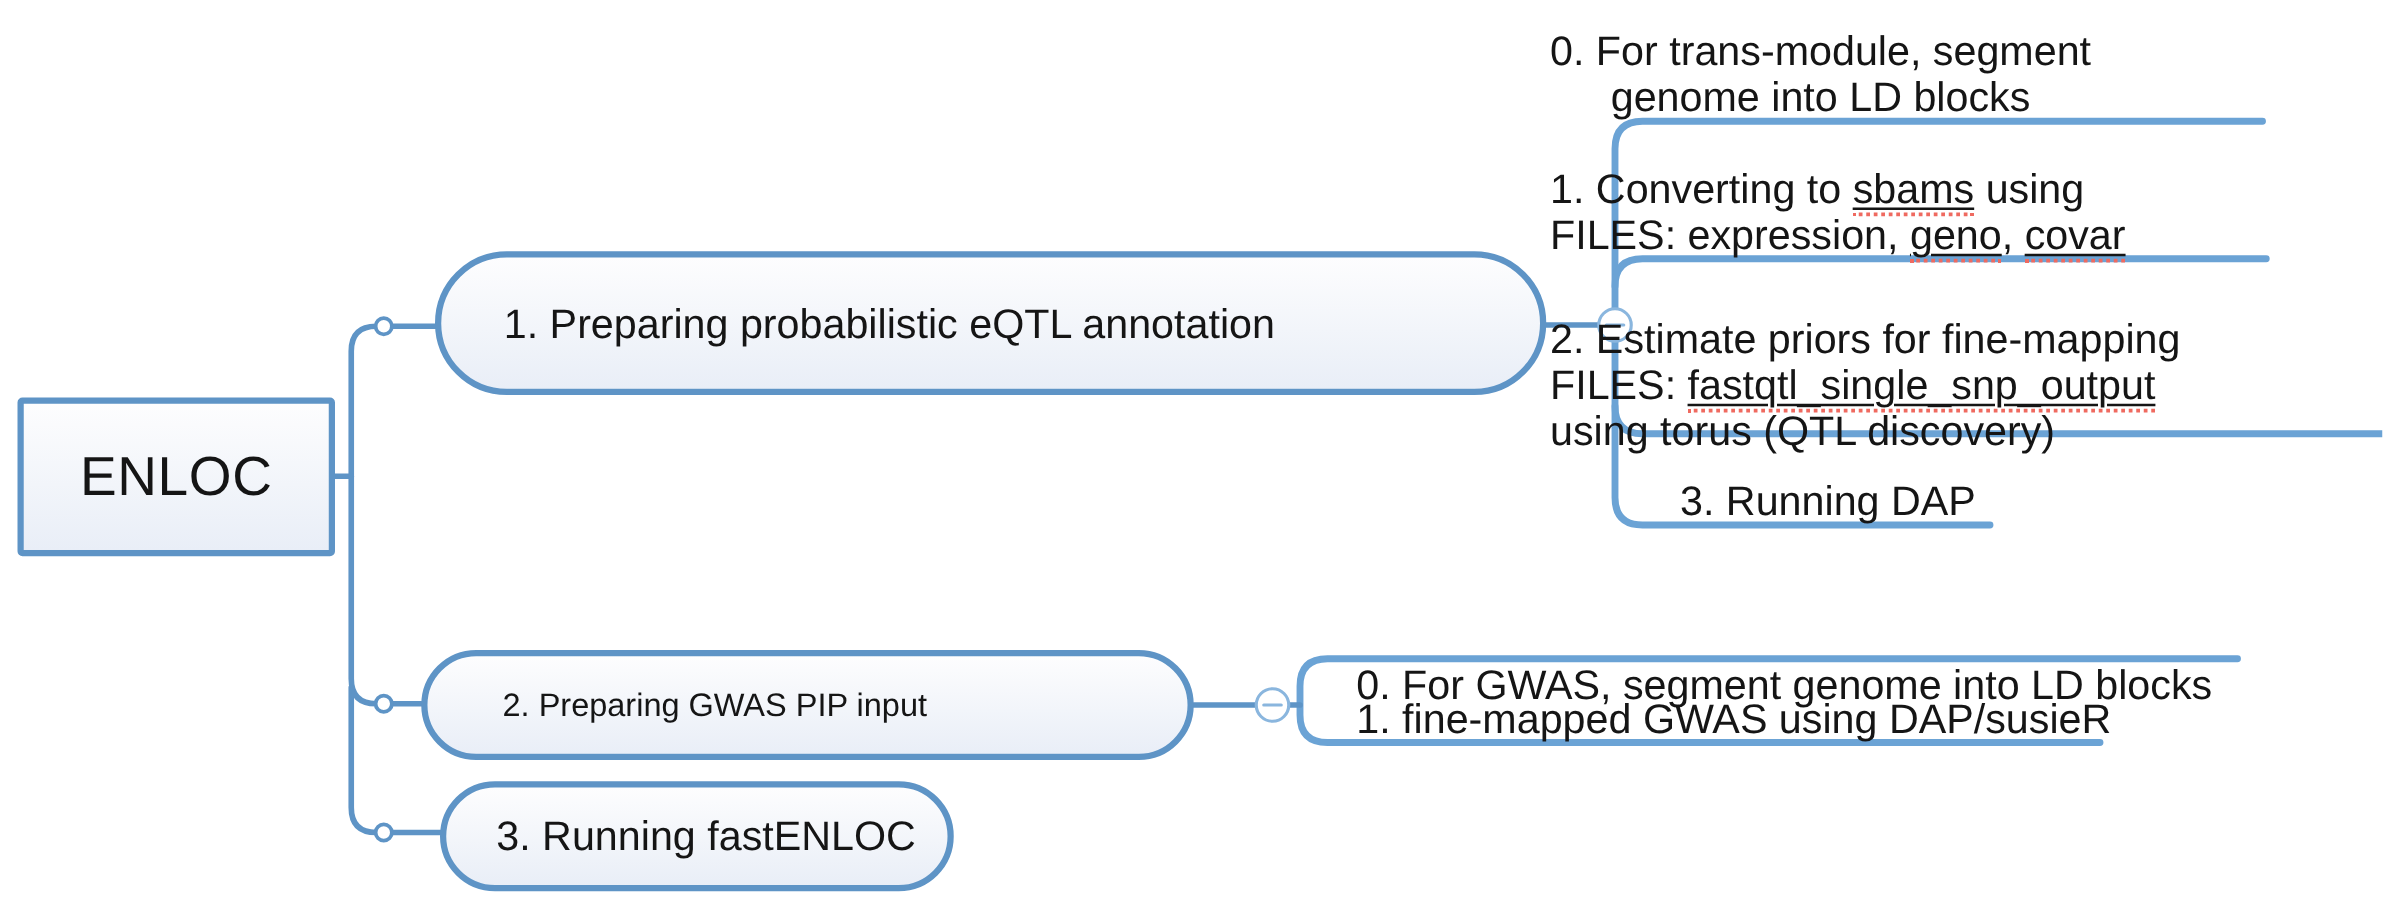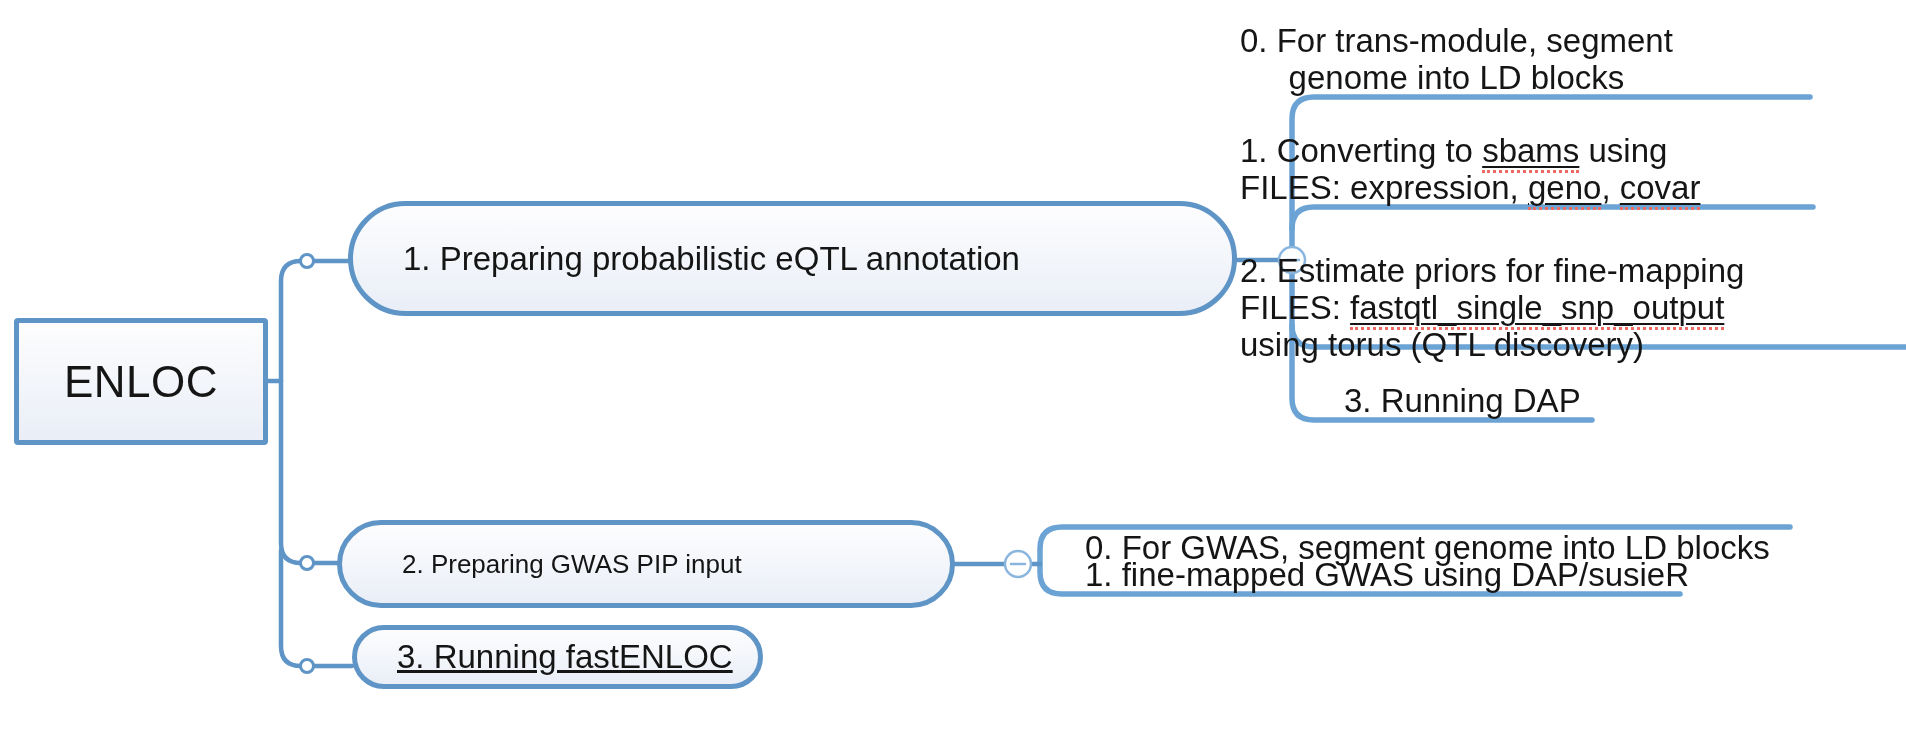--- a/index.html
+++ b/index.html
@@ -22,22 +22,22 @@
   }
   #root-node{
     left:14px;top:318px;width:254px;height:127px;
     border-radius:4px;align-items:center;
     font-size:44px;letter-spacing:0.5px;
   }
   #branch1{left:348px;top:201px;width:889px;height:115px;border-radius:58px;
            padding-left:50px;font-size:33px;line-height:40px;}
   #branch2{left:337px;top:520px;width:618px;height:88px;border-radius:44px;
            padding-left:60px;font-size:26px;line-height:40px;}
-  #branch3{left:352px;top:625px;width:411px;height:64px;border-radius:44px;
-           padding-left:40px;font-size:33px;line-height:40px;text-decoration:underline;}
+  #branch3{left:352px;top:625px;width:411px;height:88px;border-radius:44px;
+           padding-left:40px;font-size:33px;line-height:40px;}
 
   
   .childtopic{
     position:absolute;z-index:2;color:#151515;
     font-size:33px;line-height:37px;white-space:nowrap;
   }
   #b1c0{left:1240px;top:22px;text-align:center;}
   #b1c1{left:1240px;top:132px;}
   #b1c2{left:1240px;top:252px;}
   #b1c3{left:1344px;top:382px;}

